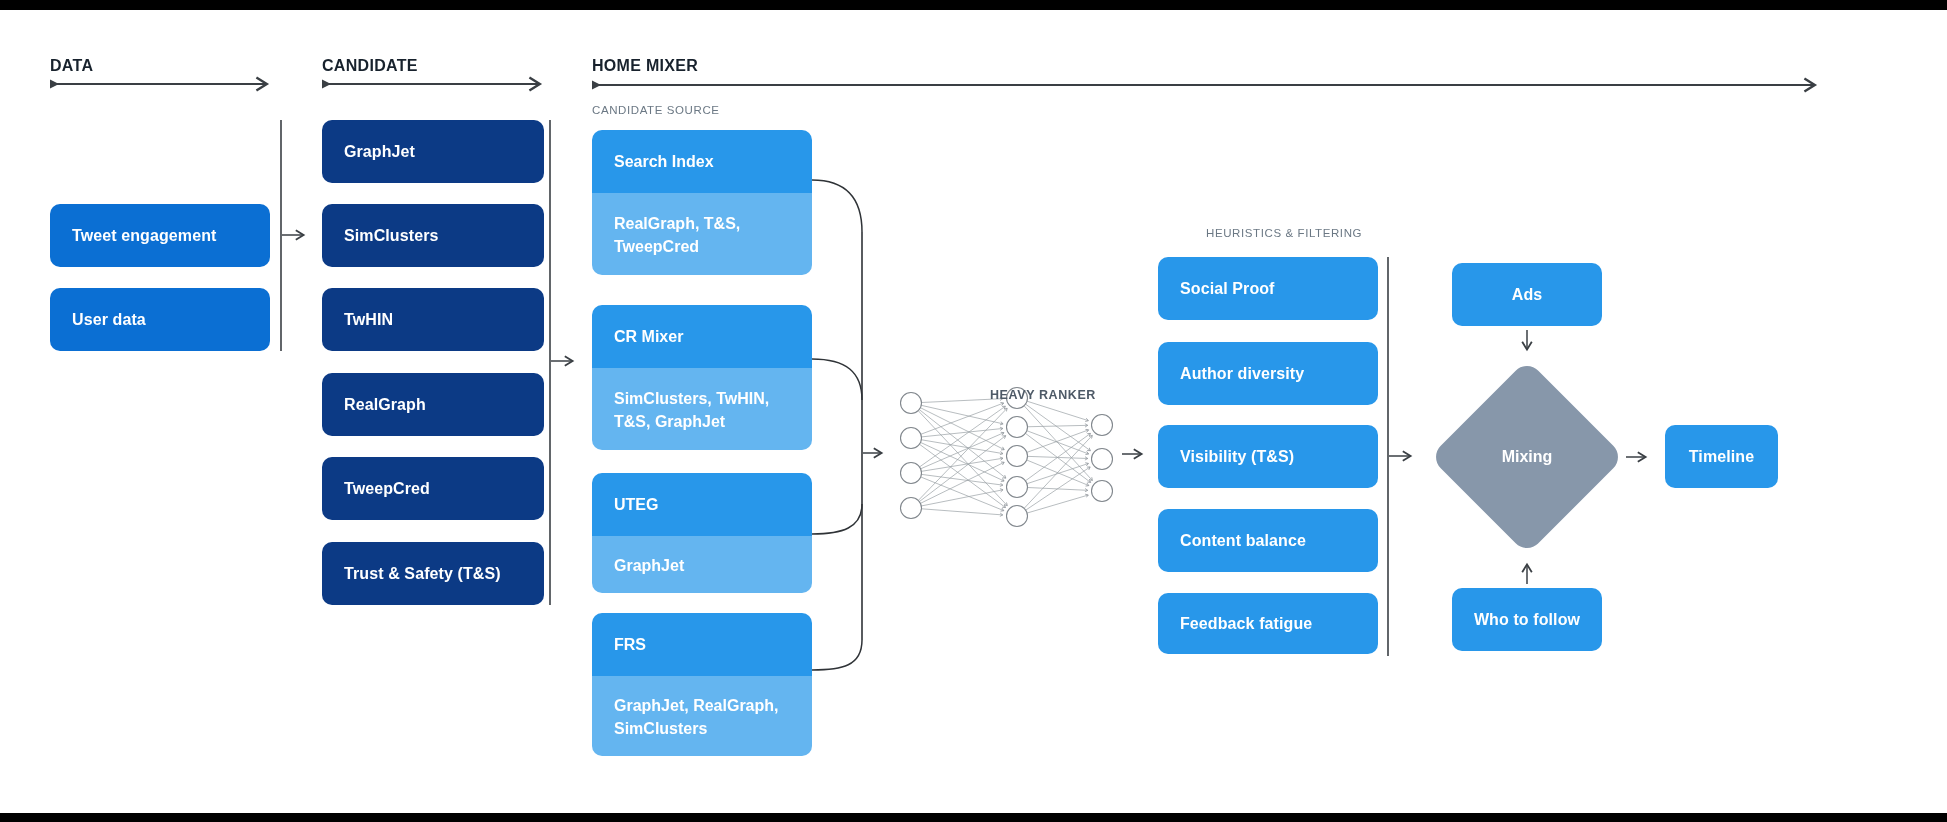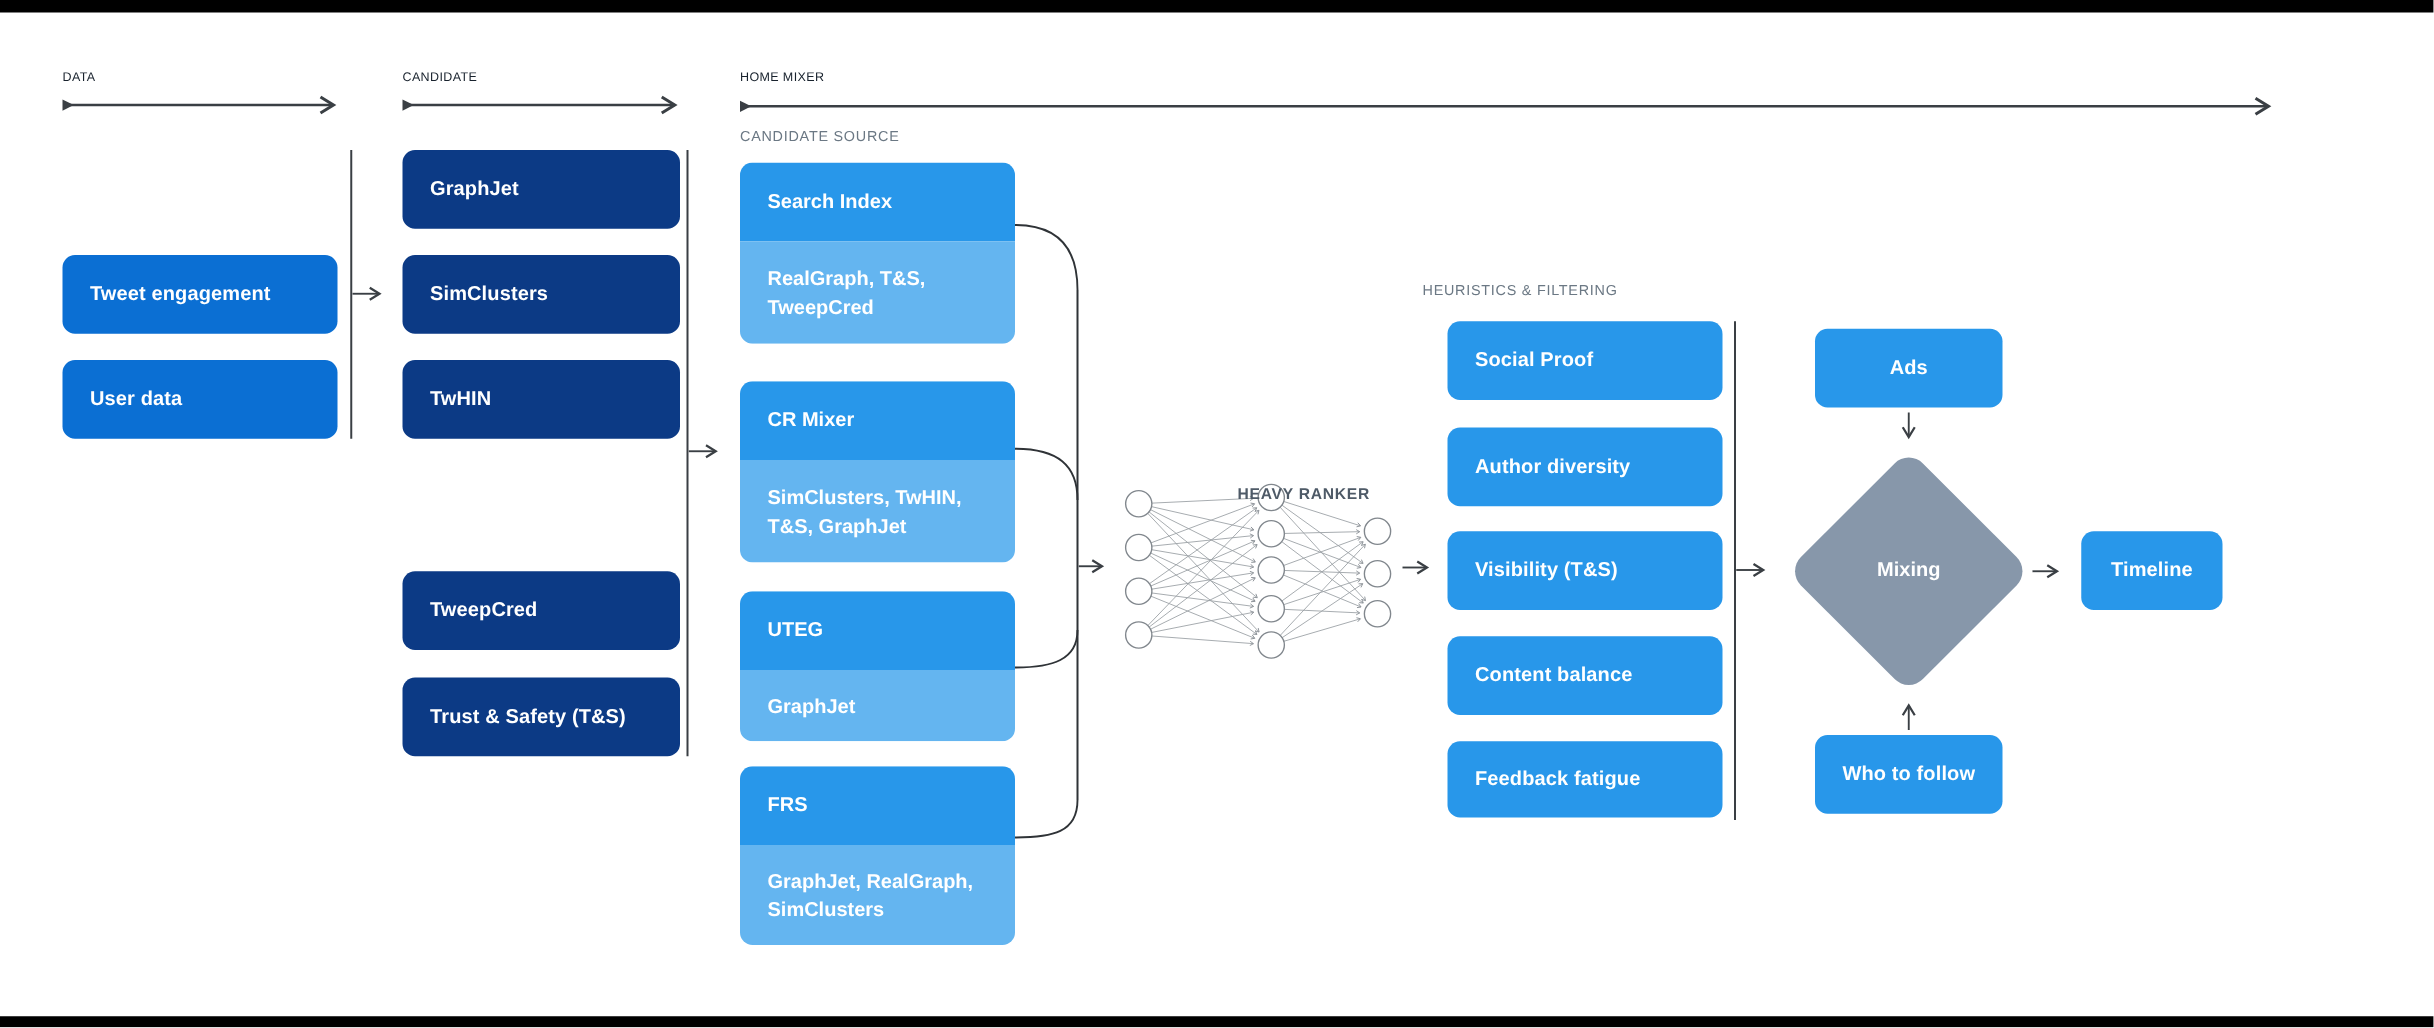--- a/index.html
+++ b/index.html
@@ -2,21 +2,21 @@
 <html><head>
 <meta charset="utf-8">
 <style>
   html,body{margin:0;padding:0;background:#fff;}
   .canvas{position:relative;width:1947px;height:822px;background:#fff;overflow:hidden;
           font-family:"Liberation Sans",sans-serif;}
   .bar{position:absolute;left:0;width:100%;background:#000;}
   .bar.top{top:0;height:10px;}
   .bar.bottom{top:813px;height:9px;}
   svg.layer{position:absolute;left:0;top:0;pointer-events:none;}
-  .h1{position:absolute;font-size:10px;font-weight:400;color:#18222d;letter-spacing:.3px;white-space:nowrap;}
+  .h1{position:absolute;font-size:16px;font-weight:700;color:#18222d;letter-spacing:.3px;white-space:nowrap;}
   .h2{position:absolute;font-size:11.5px;font-weight:500;color:#6b7884;letter-spacing:.6px;white-space:nowrap;}
   .h3{position:absolute;font-size:12.5px;font-weight:700;color:#4e5a67;letter-spacing:.6px;text-align:right;white-space:nowrap;margin-top:32px;}
   .box{position:absolute;border-radius:10px;color:#fff;font-size:16px;font-weight:600;
        display:flex;align-items:center;padding:0 16px 0 22px;box-sizing:border-box;letter-spacing:.1px;}
   .b-data{background:#0b6fd3;}
   .b-navy{background:#0c3a85;}
   .b-bright{background:#2897ea;}
   .b-center{justify-content:center;padding:0;}
   .csbox{position:absolute;border-radius:10px;overflow:hidden;color:#fff;font-size:16px;font-weight:600;}
   .cs-head{background:#2897ea;display:flex;align-items:center;padding:0 16px 0 22px;}
@@ -131,28 +131,29 @@
         <circle cx="1102" cy="491" r="10.5"></circle>
       </g>
   </svg>
 
   <div class="h1" style="left:50px;top:57px">DATA</div>
   <div class="h1" style="left:322px;top:57px">CANDIDATE</div>
   <div class="h1" style="left:592px;top:57px">HOME MIXER</div>
 
   <div class="h2" style="left:592px;top:104px">CANDIDATE SOURCE</div>
   <div class="h3" style="left:916px;top:356px;width:180px">HEAVY RANKER</div>
-  <div class="h2" style="left:1138px;top:227px">HEURISTICS &amp; FILTERING</div>
+  <div class="h2" style="left:1206px;top:227px">HEURISTICS &amp; FILTERING</div>
 
   <div class="box b-data" style="left:50px;top:204px;width:220px;height:63px">Tweet engagement</div>
   <div class="box b-data" style="left:50px;top:288px;width:220px;height:63px">User data</div>
 
   <div class="box b-navy" style="left:322px;top:120px;width:222px;height:63px">GraphJet</div>
   <div class="box b-navy" style="left:322px;top:204px;width:222px;height:63px">SimClusters</div>
   <div class="box b-navy" style="left:322px;top:288px;width:222px;height:63px">TwHIN</div>
+  <div class="box b-navy" style="left:322px;top:373px;width:222px;height:63px">RealGraph</div>
   <div class="box b-navy" style="left:322px;top:457px;width:222px;height:63px">TweepCred</div>
   <div class="box b-navy" style="left:322px;top:542px;width:222px;height:63px">Trust &amp; Safety (T&amp;S)</div>
 
   <div class="csbox" style="left:592px;top:130px;width:220px">
     <div class="cs-head" style="height:63px">Search Index</div>
     <div class="cs-sub" style="height:80px">RealGraph, T&amp;S, TweepCred</div>
   </div>
   <div class="csbox" style="left:592px;top:305px;width:220px">
     <div class="cs-head" style="height:63px">CR Mixer</div>
     <div class="cs-sub" style="height:80px">SimClusters, TwHIN, T&amp;S, GraphJet</div>

